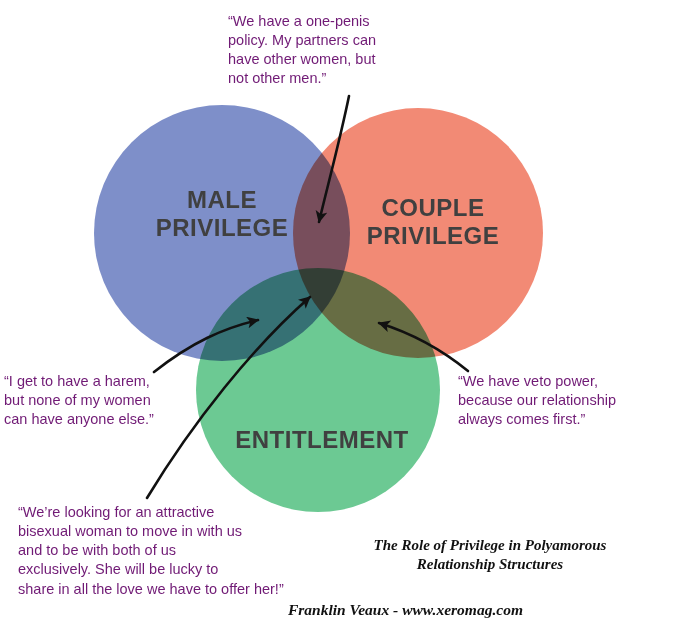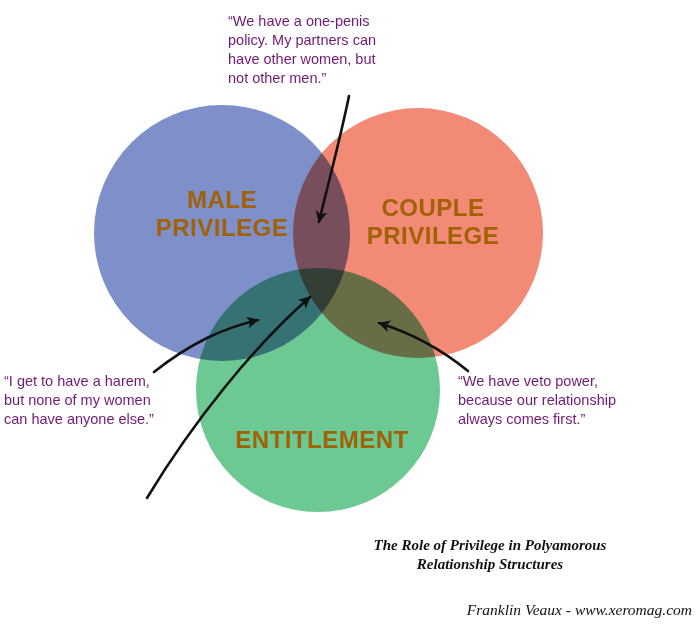--- a/index.html
+++ b/index.html
@@ -27,21 +27,21 @@
 
   
   .vlabel {
     position: absolute;
     font-weight: bold;
     text-align: center;
     white-space: pre-line;
     font-size: 24px;
     line-height: 1.15;
     letter-spacing: 0.5px;
-    color: #a16207;
+    color: #404040;
     z-index: 3;
   }
   .vlabel.male        { left: 122px; top: 186px; width: 200px; }
   .vlabel.couple      { left: 333px; top: 194px; width: 200px; }
   .vlabel.entitlement { left: 198px; top: 389px; width: 248px; margin-top: 37px; }
 
   
   .quote {
     position: absolute;
     text-align: left;
@@ -75,26 +75,27 @@
     font-weight: bold;
     font-size: 15px;
     line-height: 1.25;
     white-space: pre-line;
     color: #111;
     z-index: 4;
   }
   .footer-attr {
     position: absolute;
     left: 288px; top: 601px; width: 404px;
-    text-align: right;
+    text-align: left;
     font-family: "Liberation Serif", serif;
     font-style: italic;
     font-size: 15.5px;
     color: #111;
     z-index: 4;
+    font-weight: bold;
   }
 </style>
 </head>
 <body>
 
 <div class="canvas">
 
   <div class="circle male" style="background: rgb(126, 143, 201);"></div>
   <div class="circle couple" style="background: rgb(242, 138, 117);"></div>
   <div class="circle entitlement" style="background: rgb(108, 201, 147);"></div>
@@ -108,20 +109,25 @@
   <div class="quote top">“We have a one-penis
 policy. My partners can
 have other women, but
 not other men.”</div>
   <div class="quote right">“We have veto power,
 because our relationship
 always comes first.”</div>
   <div class="quote left">“I get to have a harem,
 but none of my women
 can have anyone else.”</div>
+  <div class="quote bottom">“We’re looking for an attractive
+bisexual woman to move in with us
+and to be with both of us
+exclusively. She will be lucky to
+share in all the love we have to offer her!”</div>
 
   <svg class="arrows" viewBox="0 0 700 634">
     <defs>
       <marker id="ah" markerUnits="userSpaceOnUse" markerWidth="16" markerHeight="14" refX="11" refY="6" orient="auto">
         <path d="M0,0 L12,6 L0,12 L3,6 Z" fill="#111"></path>
       </marker>
     </defs>
     <path d="M349,96 C340,140 327,188 319,222" fill="none" stroke="#111" stroke-width="2.6" stroke-linecap="round" marker-end="url(#ah)"></path>
     <path d="M154,372 C192,342 224,328 258,320" fill="none" stroke="#111" stroke-width="2.6" stroke-linecap="round" marker-end="url(#ah)"></path>
     <path d="M147,498 C193,422 253,347 310,297" fill="none" stroke="#111" stroke-width="2.6" stroke-linecap="round" marker-end="url(#ah)"></path>

